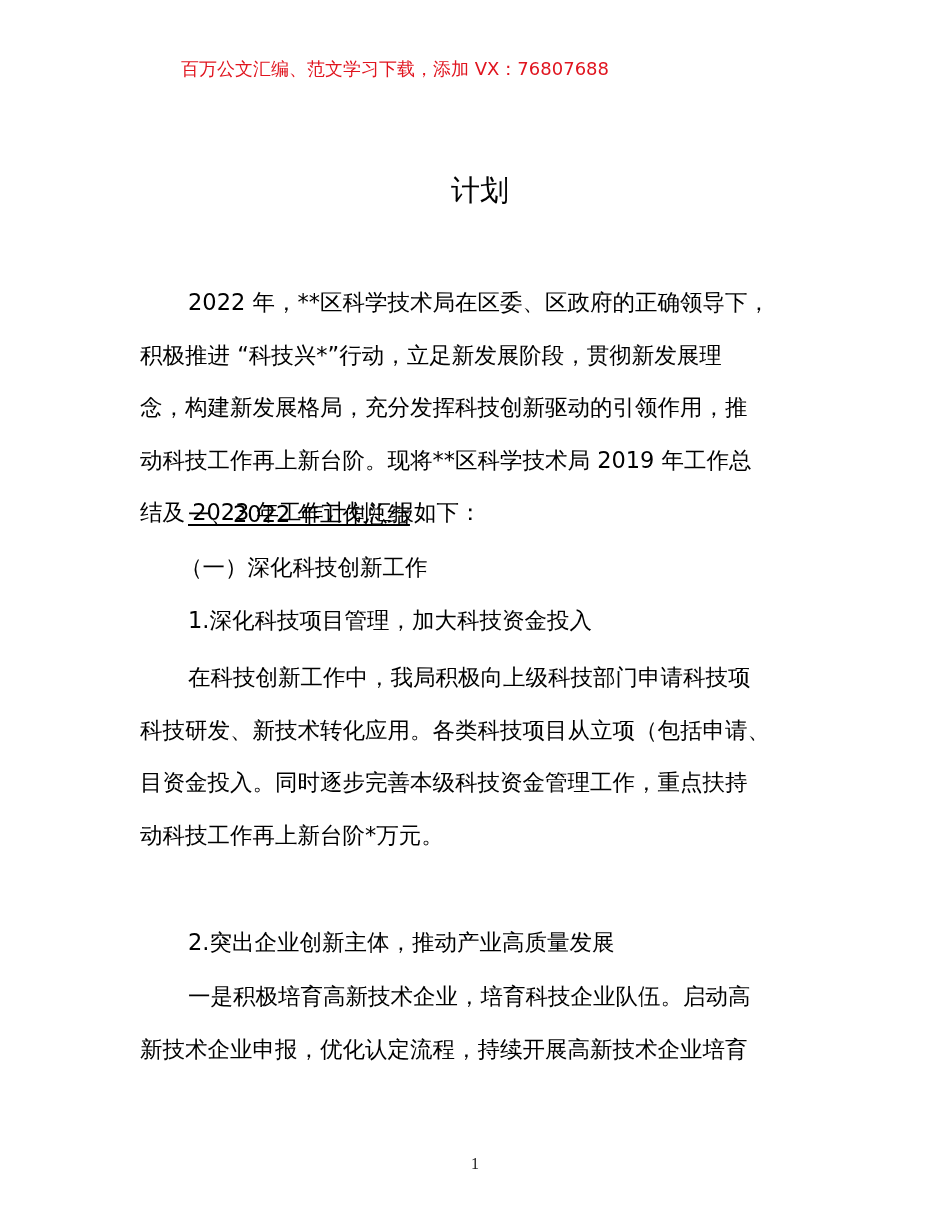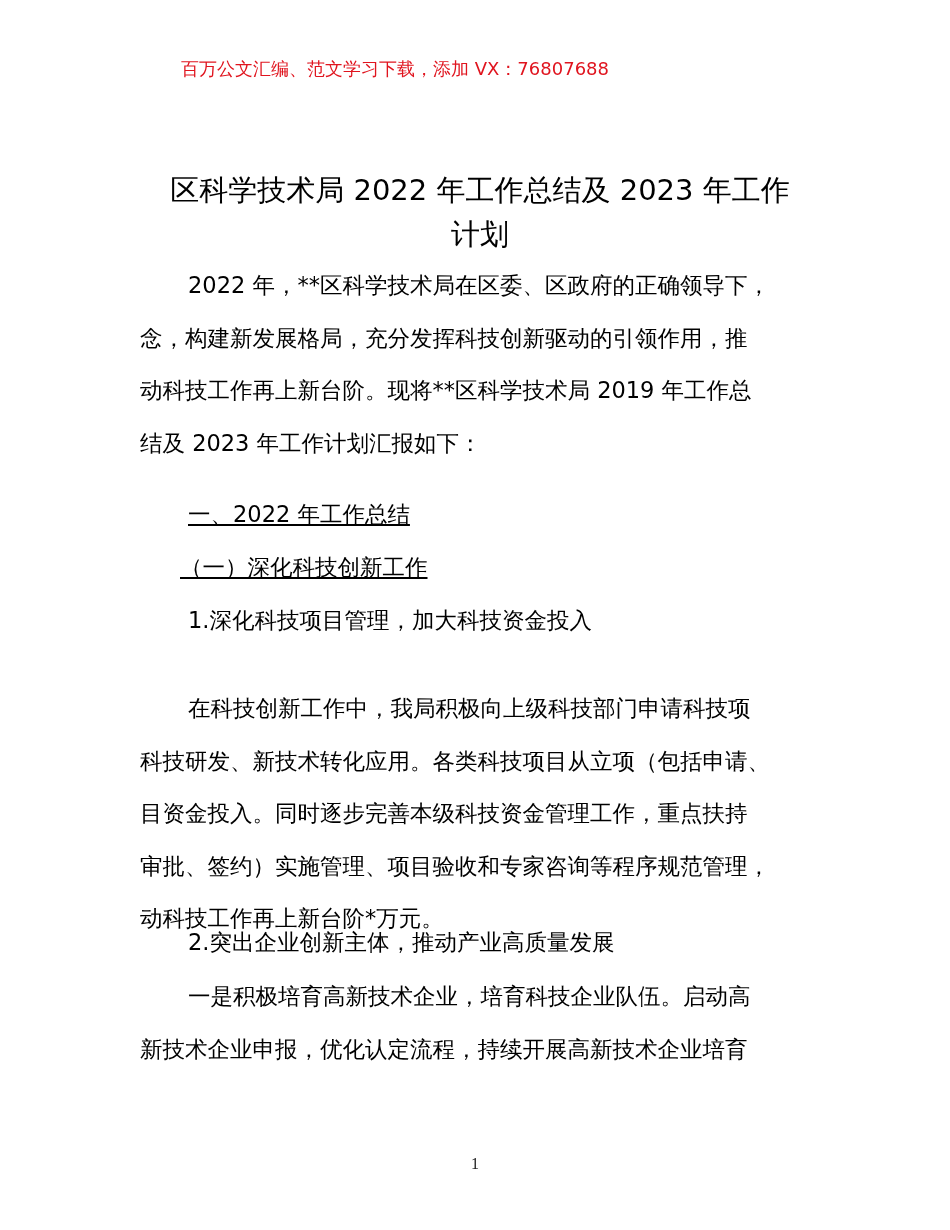--- a/index.html
+++ b/index.html
@@ -14,48 +14,47 @@
   .indent { padding-left:48px; }
   .page-num { position:absolute; top:1155px; left:0; width:950px; text-align:center;
               font-family:"Liberation Serif", serif; font-size:16px; color:#222; }
 </style>
 </head>
 <body>
 
 <div class="watermark">百万公文汇编、范文学习下载，添加 VX：76807688</div>
 
 <div class="title">
-  <div>区科学技术局 2022 年工作总结及 2023 年工作</div>
   <div>计划</div>
 </div>
 
-<div class="body-text" style="top:259px;">
+<div class="body-text" style="top:276px;">
   <span class="line indent">2022 年，**区科学技术局在区委、区政府的正确领导下，</span>
+  <span class="line">积极推进 “科技兴*”行动，立足新发展阶段，贯彻新发展理</span>
   <span class="line">念，构建新发展格局，充分发挥科技创新驱动的引领作用，推</span>
   <span class="line">动科技工作再上新台阶。现将**区科学技术局 2019 年工作总</span>
   <span class="line">结及 2023 年工作计划汇报如下：</span>
 </div>
 
 <div class="body-text" style="top:488px;text-decoration:underline;">
   <span class="line indent">一、2022 年工作总结</span>
 </div>
 
-<div class="body-text" style="top:541px;text-decoration:underline;">
+<div class="body-text" style="top:541px;">
   <span class="line" style="padding-left:40px;">（一）深化科技创新工作</span>
 </div>
 
 <div class="body-text" style="top:594px;">
   <span class="line indent">1.深化科技项目管理，加大科技资金投入</span>
 </div>
 
-<div class="body-text" style="top:682px;">
+<div class="body-text" style="top:651px;">
   <span class="line indent">在科技创新工作中，我局积极向上级科技部门申请科技项</span>
   <span class="line">科技研发、新技术转化应用。各类科技项目从立项（包括申请、</span>
   <span class="line">目资金投入。同时逐步完善本级科技资金管理工作，重点扶持</span>
-  <span class="line">审批、签约）实施管理、项目验收和专家咨询等程序规范管理，</span>
   <span class="line">动科技工作再上新台阶*万元。</span>
 </div>
 
 <div class="body-text" style="top:916px;">
   <span class="line indent">2.突出企业创新主体，推动产业高质量发展</span>
 </div>
 
 <div class="body-text" style="top:970px;">
   <span class="line indent">一是积极培育高新技术企业，培育科技企业队伍。启动高</span>
   <span class="line">新技术企业申报，优化认定流程，持续开展高新技术企业培育</span>

